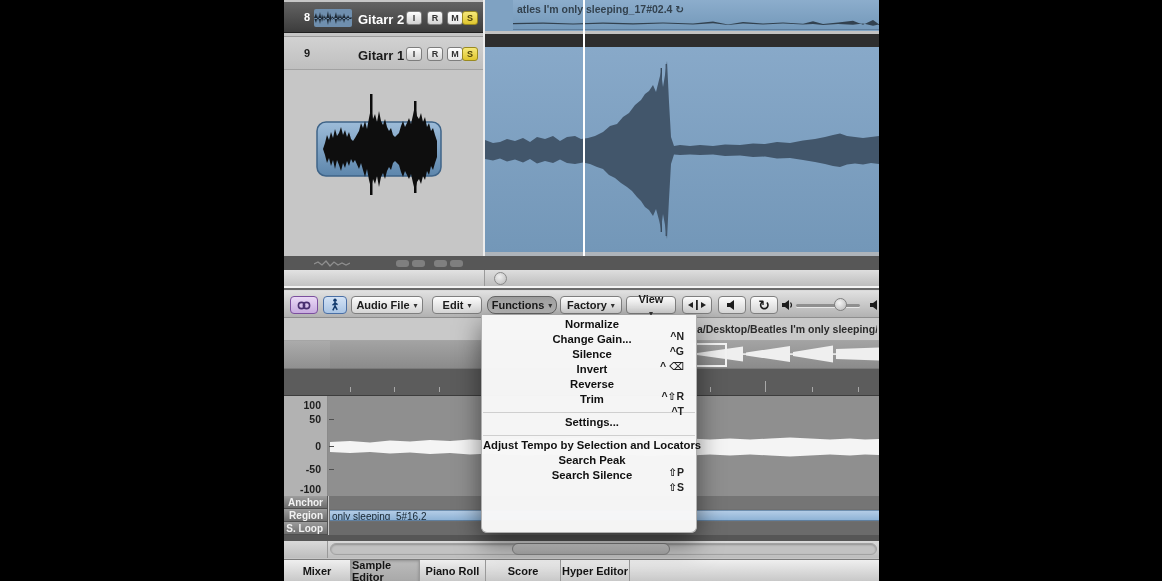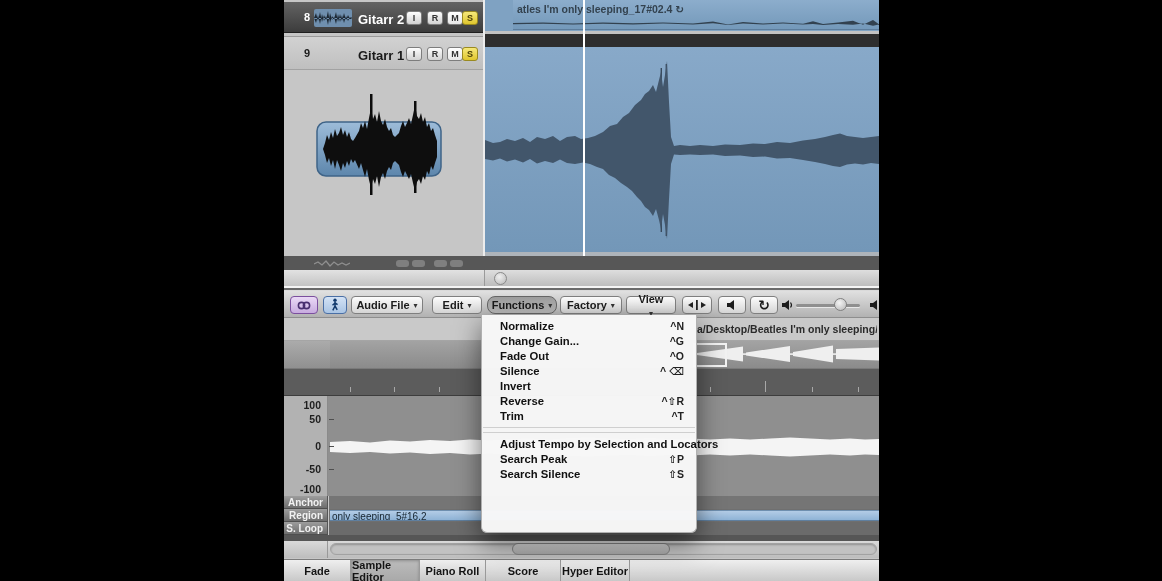--- a/index.html
+++ b/index.html
@@ -95,21 +95,21 @@
 
   .tabsrow { left:0; top:559px; width:595px; height:22px; background:linear-gradient(#efefef,#c8c8c8); border-top:1px solid #7c7c7c; }
   .tab { position:absolute; top:0; height:22px; border-right:1px solid #9a9a9a;
     display:flex; align-items:center; justify-content:center; font-size:11px; font-weight:bold; color:#141414; }
   .tab.active { background:linear-gradient(#bcbcbc,#a8a8a8); box-shadow:inset 0 1px 3px rgba(0,0,0,.25); border-left:1px solid #9a9a9a; }
 
   
   .dropdown { left:197px; top:315px; width:216px; height:218px; background:rgba(247,247,247,.98);
     border:1px solid #b0b0b0; border-top:none; border-radius:0 0 6px 6px;
     box-shadow:0 10px 26px rgba(0,0,0,.5); padding-top:3px; z-index:50; }
-  .mi { height:15px; display:flex; align-items:center; padding:0 12px 0 18px; }
+  .mi { height:15px; display:flex; align-items:center; padding:0 12px 0 18px;flex-direction:column; }
   .mi .lbl { font-size:11.3px; font-weight:bold; color:#111; white-space:nowrap; }
   .mi .sc  { margin-left:auto; font-size:10.5px; font-weight:bold; color:#222; white-space:nowrap; }
   .msep { height:1px; background:#cfcfcf; margin:4px 1px 3px 1px; }
 </style>
 </head>
 <body>
 
 <div id="stage">
 <div id="app">
 
@@ -308,57 +308,57 @@
   </div>
   <div class="abs" style="left:0; top:535px; width:595px; height:6px; background:#565656;"></div>
 
   <div class="abs botscroll">
     <div class="bsleft"></div>
     <div class="bstrack"></div>
     <div class="bsthumb"></div>
   </div>
 
   <div class="abs tabsrow">
-    <div class="tab" style="left:0; width:67px;">Fade</div>
+    <div class="tab" style="left:0; width:67px;">Mixer</div>
     <div class="tab active" style="left:67px; width:69px;">Sample Editor</div>
     <div class="tab" style="left:136px; width:66px;">Piano Roll</div>
     <div class="tab" style="left:202px; width:75px;">Score</div>
     <div class="tab" style="left:277px; width:69px;">Hyper Editor</div>
   </div>
 
   <div class="abs dropdown">
     <div class="mi">
           <span class="lbl">Normalize</span>
           <span class="sc">^N</span>
         </div>
     <div class="mi">
           <span class="lbl">Change Gain...</span>
           <span class="sc">^G</span>
         </div>
     <div class="mi">
-          <span class="lbl">Fade Out</span>
-          <span class="sc">^O</span>
-        </div>
-    <div class="mi">
           <span class="lbl">Silence</span>
           <span class="sc">^ ⌫</span>
         </div>
     <div class="mi">
           <span class="lbl">Invert</span>
           <span class="sc"></span>
         </div>
     <div class="mi">
           <span class="lbl">Reverse</span>
           <span class="sc">^⇧R</span>
         </div>
     <div class="mi">
           <span class="lbl">Trim</span>
           <span class="sc">^T</span>
         </div>
     <div class="msep"></div>
+    <div class="mi">
+          <span class="lbl">Settings...</span>
+          <span class="sc"></span>
+        </div>
     <div class="msep"></div>
     <div class="mi">
           <span class="lbl">Adjust Tempo by Selection and Locators</span>
           <span class="sc"></span>
         </div>
     <div class="mi">
           <span class="lbl">Search Peak</span>
           <span class="sc">⇧P</span>
         </div>
     <div class="mi">

